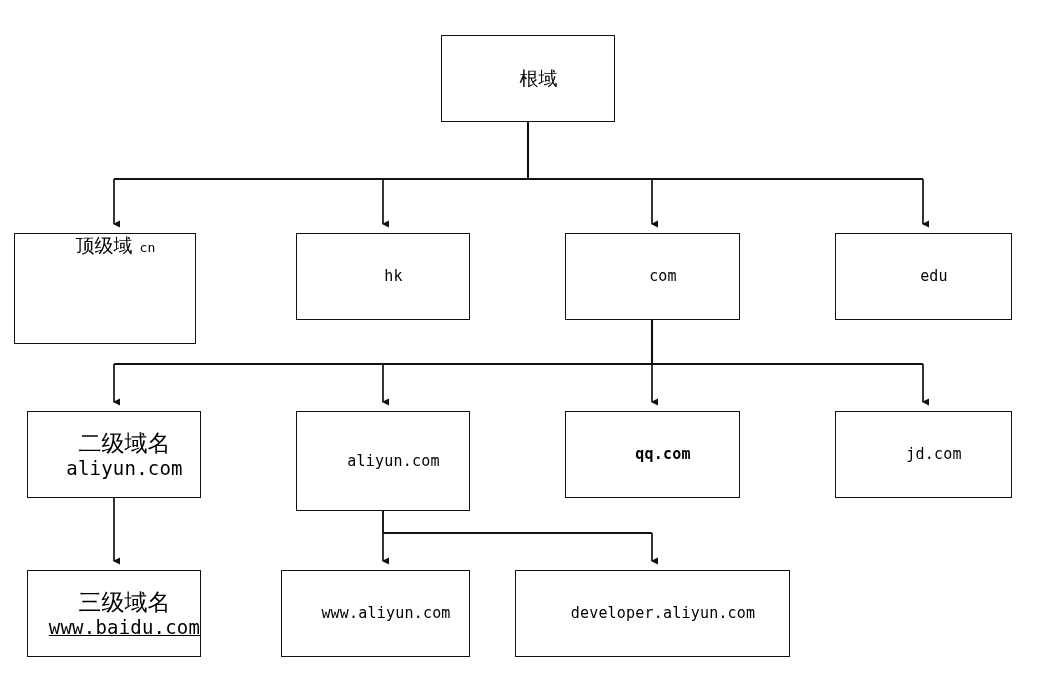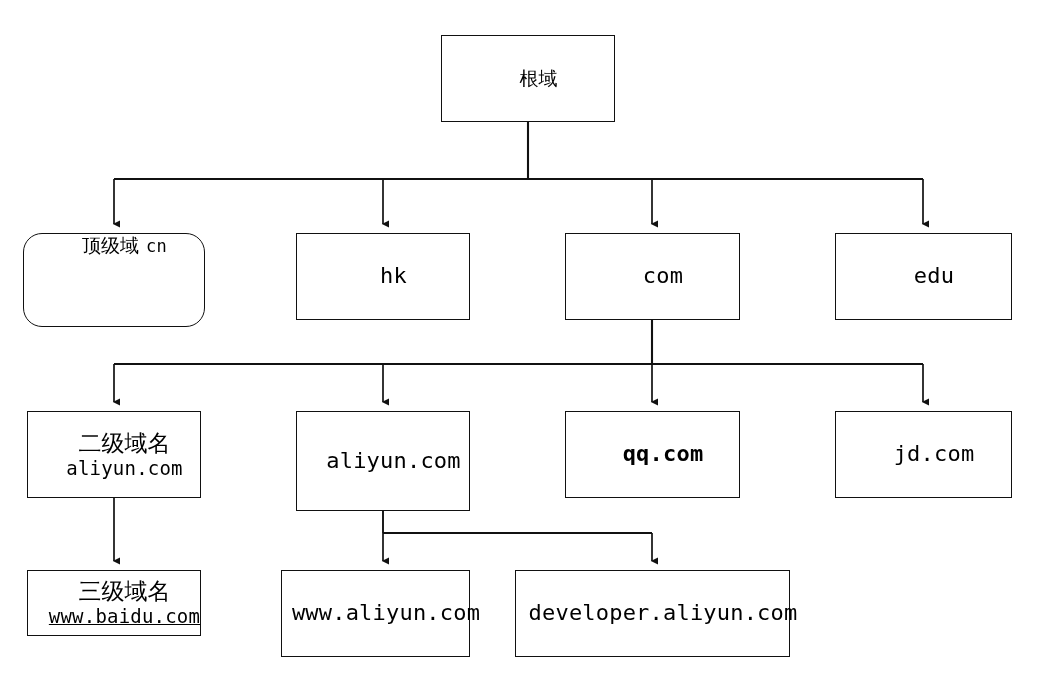--- a/index.html
+++ b/index.html
@@ -40,32 +40,32 @@
     color: #000000;
     padding-left: 21px;
   }
   .node .cn-label {
     font-family: "DejaVu Sans", "Liberation Sans", sans-serif;
     font-size: 19px;
     white-space: nowrap;
   }
   .node .mono-label {
     font-family: "DejaVu Sans Mono", "Liberation Mono", monospace;
-    font-size: 22px;
+    font-size: 15px;
     white-space: nowrap;
     letter-spacing: 0.2px;
   }
   .node.inline-row {
     flex-direction: row;
     align-items: baseline;
     justify-content: center;
     gap: 7px;
   }
   .node.inline-row .mono-label {
-    font-size: 17px;
+    font-size: 13px;
     text-align: right;
   }
   .node.stacked .cn-label {
     font-size: 23px;
   }
   .node.stacked .mono-label {
     font-size: 19px;
   }
   .node.overflow-text {
     overflow: visible;
@@ -121,21 +121,21 @@
     <g fill="none" stroke="#111111" stroke-width="1.7">
       <path d="M 383 533 L 383 561" marker-end="url(#arrowhead)"></path>
       <path d="M 652 533 L 652 561" marker-end="url(#arrowhead)"></path>
     </g>
   </svg>
 
   <div class="node" style="left:441px; top:35px; width:174px; height:87px;">
     <span class="cn-label">根域</span>
   </div>
 
-  <div class="node inline-row" style="left:23px; top:233px; width:182px; height:94px;border-radius:19px;">
+  <div class="node inline-row" style="left:14px; top:233px; width:182px; height:111px;">
     <span class="cn-label">顶级域</span>
     <span class="mono-label">cn</span>
   </div>
 
   <div class="node" style="left:296px; top:233px; width:174px; height:87px;">
     <span class="mono-label">hk</span>
   </div>
 
   <div class="node" style="left:835px; top:233px; width:177px; height:87px;">
     <span class="mono-label">edu</span>
@@ -155,21 +155,21 @@
   </div>
 
   <div class="node" style="left:565px; top:411px; width:175px; height:87px;font-weight:bold;">
     <span class="mono-label">qq.com</span>
   </div>
 
   <div class="node" style="left:835px; top:411px; width:177px; height:87px;">
     <span class="mono-label">jd.com</span>
   </div>
 
-  <div class="node stacked overflow-text" style="left:27px; top:570px; width:174px; height:66px;">
+  <div class="node stacked overflow-text" style="left:27px; top:570px; width:174px; height:87px;">
     <span class="cn-label">三级域名</span>
     <span class="mono-label">www.baidu.com</span>
   </div>
 
   <div class="node" style="left:281px; top:570px; width:189px; height:87px;">
     <span class="mono-label">www.aliyun.com</span>
   </div>
 
   <div class="node" style="left:515px; top:570px; width:275px; height:87px;">
     <span class="mono-label">developer.aliyun.com</span>

